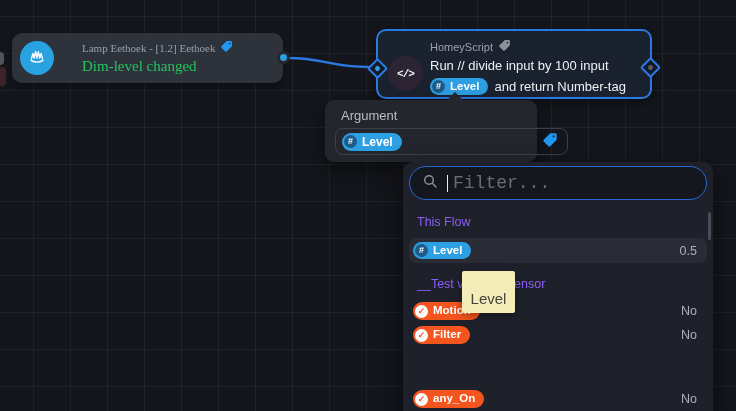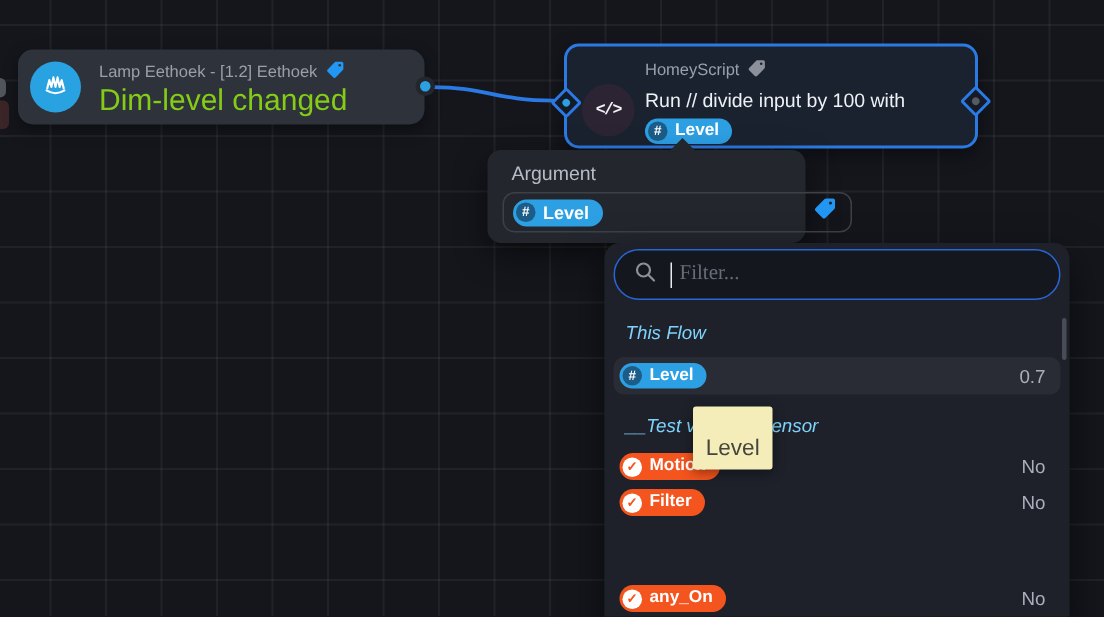--- a/index.html
+++ b/index.html
@@ -22,23 +22,23 @@
   .node{position:absolute;border-radius:10px;box-sizing:border-box;}
   .trigger{
     left:12px;top:33px;width:271px;height:50px;background:#2e323b;
     display:flex;align-items:center;padding-left:8px;
     box-shadow:0 4px 10px rgba(0,0,0,.35);
   }
   .trigger-icon{
     width:34px;height:34px;border-radius:50%;background:#29a2e2;flex:0 0 auto;
     display:flex;align-items:center;justify-content:center;
   }
-  .node-text{margin-left:12px;min-width:0;}
+  .node-text{margin-left:28px;min-width:0;font-family:Liberation Serif, serif;}
   .node-sub{font-size:11px;color:#9aa0aa;display:flex;align-items:center;gap:5px;line-height:13px;}
-  .node-title{font-size:20px;color:#84cc16;line-height:19px;margin-top:1px;}
+  .node-title{font-size:15px;color:#22c55e;line-height:19px;margin-top:1px;}
   .script{
     left:376px;top:29px;width:276px;height:70px;background:#1a2230;
     border:2px solid #2b7ae3;box-shadow:0 4px 12px rgba(0,0,0,.4);
   }
   .script-icon{
     position:absolute;left:10px;top:25px;width:35px;height:35px;border-radius:50%;
     background:#2c2433;display:flex;align-items:center;justify-content:center;
     color:#f2f2f5;font-family:"Liberation Mono", monospace;font-size:11px;font-weight:bold;letter-spacing:-1px;
   }
   .script-body{position:absolute;left:52px;top:8px;right:0;}
@@ -96,25 +96,25 @@
     position:absolute;left:403px;top:162px;width:310px;height:260px;
     background:#1e212a;border-radius:10px;box-shadow:0 10px 26px rgba(0,0,0,.55);
   }
   .filter{
     position:absolute;left:6px;top:4px;width:298px;height:34px;box-sizing:border-box;
     border:1.5px solid #2767d6;border-radius:18px;background:#14171e;
     display:flex;align-items:center;padding:0 12px;gap:9px;
   }
   .filter input{
     flex:1;background:transparent;border:none;outline:none;
-    color:#ef4444;font-size:14px;font-family:Liberation Serif, serif;
+    color:#ef4444;font-size:18px;font-family:Liberation Mono, monospace;
   }
   .filter input::placeholder{color:#666d79;}
   .caret-bar{width:1px;height:17px;background:#e9ebee;margin-right:-6px;flex:0 0 auto;}
-  .sec-title{position:absolute;left:14px;font-size:12.5px;color:#7dd3fc;font-style:italic;}
+  .sec-title{position:absolute;left:14px;font-size:12.5px;color:#8b5cf6;}
   .row{
     position:absolute;left:6px;width:298px;height:22px;box-sizing:border-box;
     display:flex;align-items:center;justify-content:space-between;
     padding:0 10px 0 4px;border-radius:7px;
   }
   .row .val{font-size:12.5px;color:#a9afba;}
   .row-hl{background:#292c34;height:25px;}
   .scrollthumb{position:absolute;right:2px;top:50px;width:3px;height:28px;background:#474c56;border-radius:2px;}
   
   .tooltip{
@@ -180,27 +180,28 @@
         <span class="tagicon">
           <svg width="13" height="13" viewBox="0 0 24 24" style="transform:scaleX(-1)">
             <path fill="#8b9099" d="M21.4 11.6 L12.4 2.6 C12 2.2 11.5 2 11 2 H4 C2.9 2 2 2.9 2 4 v7 c0 .5 .2 1 .6 1.4 l9 9 c.8 .8 2 .8 2.8 0 l7 -7 c.8 -.8 .8 -2 0 -2.8 z"></path>
             <circle cx="6.5" cy="6.5" r="1.6" fill="#1a2230"></circle>
           </svg>
         </span>
       </div>
       <div class="script-line1">
         <span>Run</span>
         <b>// divide input by 100</b>
-        <span>with</span>
+        <span>input</span>
       </div>
       <div class="script-line2">
         <span class="pill pill-blue">
           <span class="badge">#</span>
           <span class="lbl">Level</span>
         </span>
+        <span>and return Number-tag</span>
       </div>
     </div>
   </div>
 
   <div class="arg-panel">
     <div class="arg-caret"></div>
     <div class="arg-title">Argument</div>
     <div class="arg-input">
       <span class="pill pill-blue pill-lg">
         <span class="badge">#</span>
@@ -227,21 +228,21 @@
       <input value="" placeholder="Filter..." style="">
     </div>
 
     <div class="sec-title" style="top:53px">This Flow</div>
 
     <div class="row row-hl" style="top:76px">
       <span class="pill pill-blue">
         <span class="badge">#</span>
         <span class="lbl">Level</span>
       </span>
-      <span class="val">0.7</span>
+      <span class="val">0.5</span>
     </div>
 
     <div class="sec-title" style="top:115px">__Test v.Motion-sensor</div>
 
     <div class="row" style="top:138px">
       <span class="pill pill-orange">
         <span class="badge">✓</span>
         <span class="lbl">Motion</span>
       </span>
       <span class="val">No</span>

